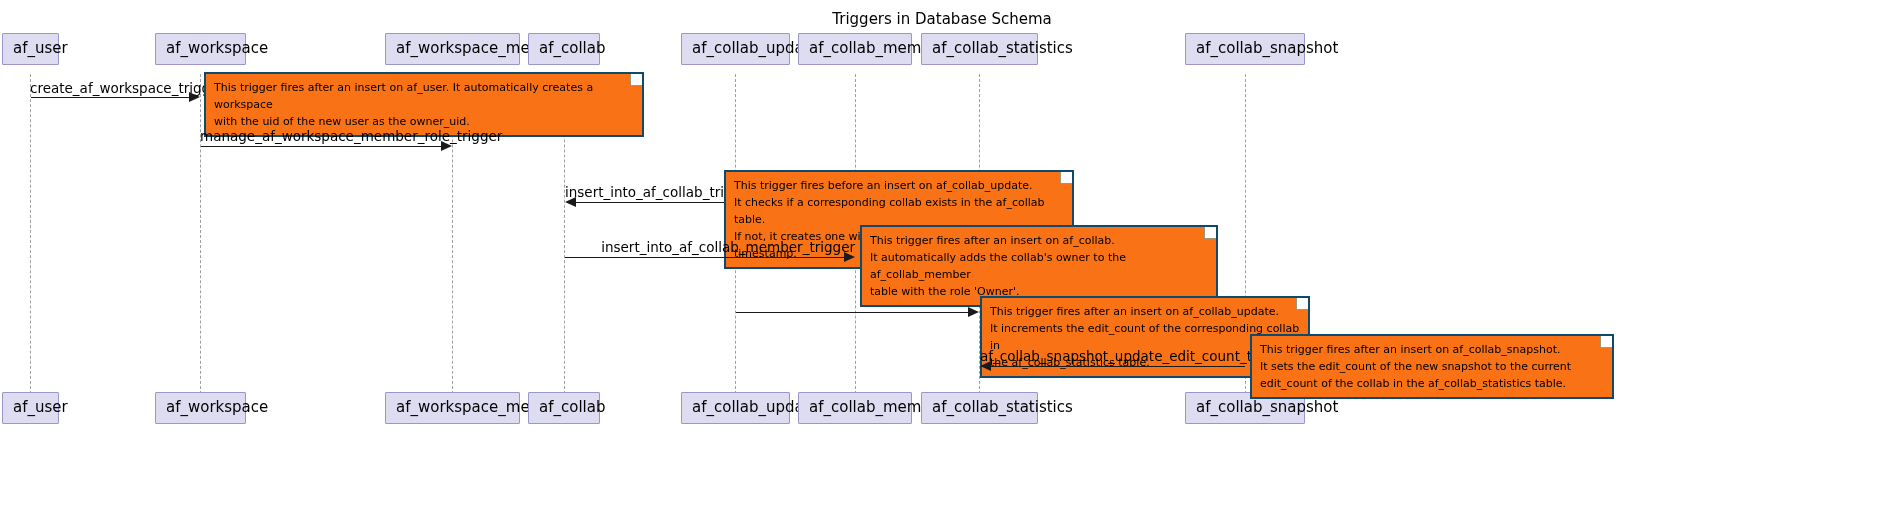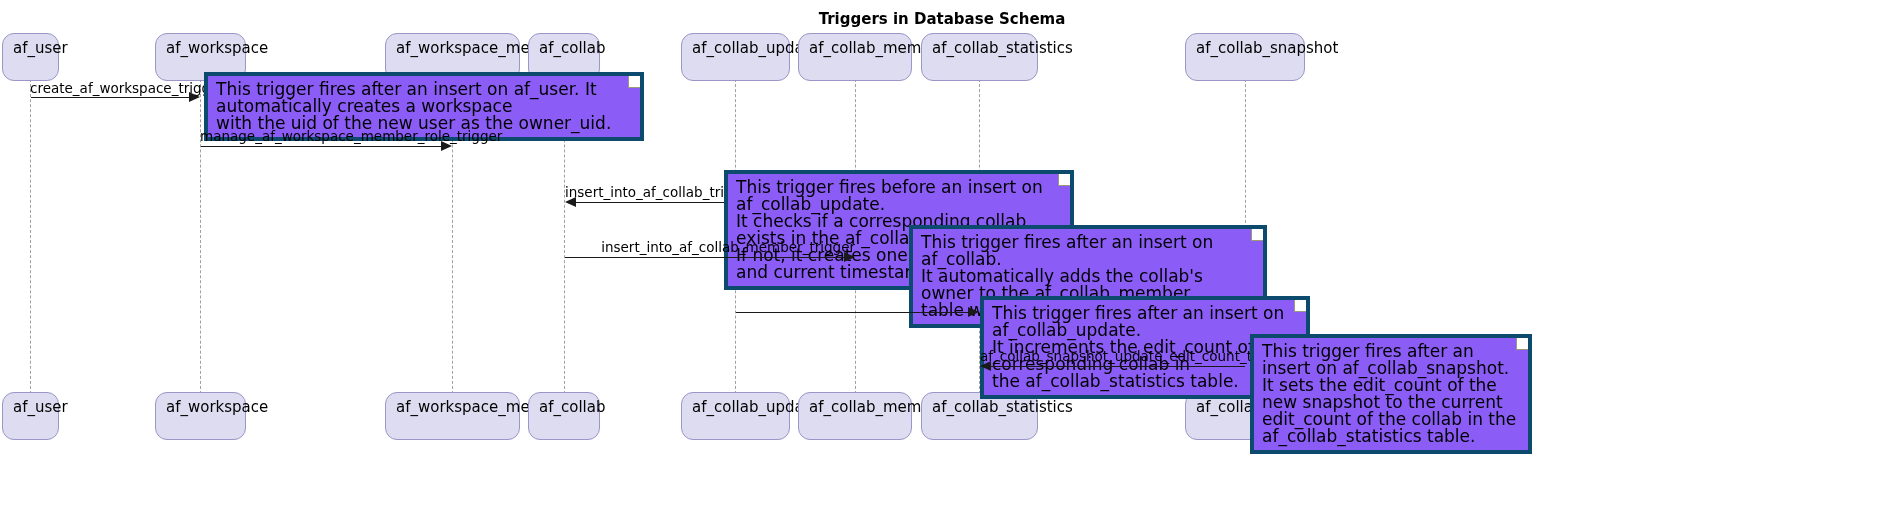--- a/index.html
+++ b/index.html
@@ -18,38 +18,38 @@
     width: 1884px;
     height: 508px;
   }
   .title {
     position: absolute;
     top: 10px;
     left: 0;
     width: 1884px;
     text-align: center;
     font-size: 15px;
-    font-weight: bold;
+    font-weight: normal;
     color: #000000;
   }
   .lifeline {
     position: absolute;
     top: 74px;
     width: 0;
     height: 320px;
     border-left: 1px dashed #a0a0a0;
   }
   .participant {
     position: absolute;
     box-sizing: border-box;
-    height: 48px;
+    height: 32px;
     line-height: 28px;
     background: #dedcf0;
     border: 1px solid #9a96c8;
-    border-radius: 12px;
+    border-radius: 1px;
     text-align: center;
     font-size: 15px;
     color: #000000;
     white-space: nowrap;
     padding: 0 10px;
   }
   .msg-line {
     position: absolute;
     height: 0;
     border-top: 1px solid #1a1a1a;
@@ -70,23 +70,23 @@
   .msg-label {
     position: absolute;
     font-size: 13.5px;
     color: #000000;
     white-space: nowrap;
     text-align: center;
   }
   .note {
     position: absolute;
     box-sizing: border-box;
-    background: #8b5cf6;
-    border: 4px solid #0c4a6e;
-    font-size: 17px;
+    background: #f97316;
+    border: 2px solid #0c4a6e;
+    font-size: 11px;
     color: #000000;
     line-height: 17px;
     padding: 5px 7px 5px 8px;
     white-space: pre-wrap;
   }
   .note .fold {
     position: absolute;
     top: 0;
     right: 0;
     width: 11px;
@@ -143,30 +143,30 @@
   <div class="msg-label" style="left:565px; top:184px; width:170px;">insert_into_af_collab_trigger</div>
   <div class="msg-line" style="left:576px; top:202px; width:159px;"></div>
   <div class="arrow-head left" style="left:565px; top:197px;"></div>
   <div class="note" style="left:724px; top:170px; width:350px;">This trigger fires before an insert on af_collab_update.
 It checks if a corresponding collab exists in the af_collab table.
 If not, it creates one with the oid, uid, and current timestamp.<span class="fold"></span></div>
 
   <div class="msg-label" style="left:565px; top:239px; width:290px;text-align:right;">insert_into_af_collab_member_trigger</div>
   <div class="msg-line" style="left:565px; top:257px; width:279px;"></div>
   <div class="arrow-head right" style="left:844px; top:252px;"></div>
-  <div class="note" style="left:909px; top:225px; width:358px;">This trigger fires after an insert on af_collab.
+  <div class="note" style="left:860px; top:225px; width:358px;">This trigger fires after an insert on af_collab.
 It automatically adds the collab's owner to the af_collab_member
 table with the role 'Owner'.<span class="fold"></span></div>
 
   <div class="msg-line" style="left:736px; top:312px; width:232px;"></div>
   <div class="arrow-head right" style="left:968px; top:307px;"></div>
   <div class="note" style="left:980px; top:296px; width:330px;">This trigger fires after an insert on af_collab_update.
 It increments the edit_count of the corresponding collab in
 the af_collab_statistics table.<span class="fold"></span></div>
 
   <div class="msg-label" style="left:980px; top:348px; width:265px;">af_collab_snapshot_update_edit_count_trigger</div>
   <div class="msg-line" style="left:991px; top:366px; width:254px;"></div>
   <div class="arrow-head left" style="left:980px; top:361px;"></div>
-  <div class="note" style="left:1250px; top:334px; width:282px;">This trigger fires after an insert on af_collab_snapshot.
+  <div class="note" style="left:1250px; top:334px; width:364px;">This trigger fires after an insert on af_collab_snapshot.
 It sets the edit_count of the new snapshot to the current
 edit_count of the collab in the af_collab_statistics table.<span class="fold"></span></div>
 
 </div>
 
 </body></html>

